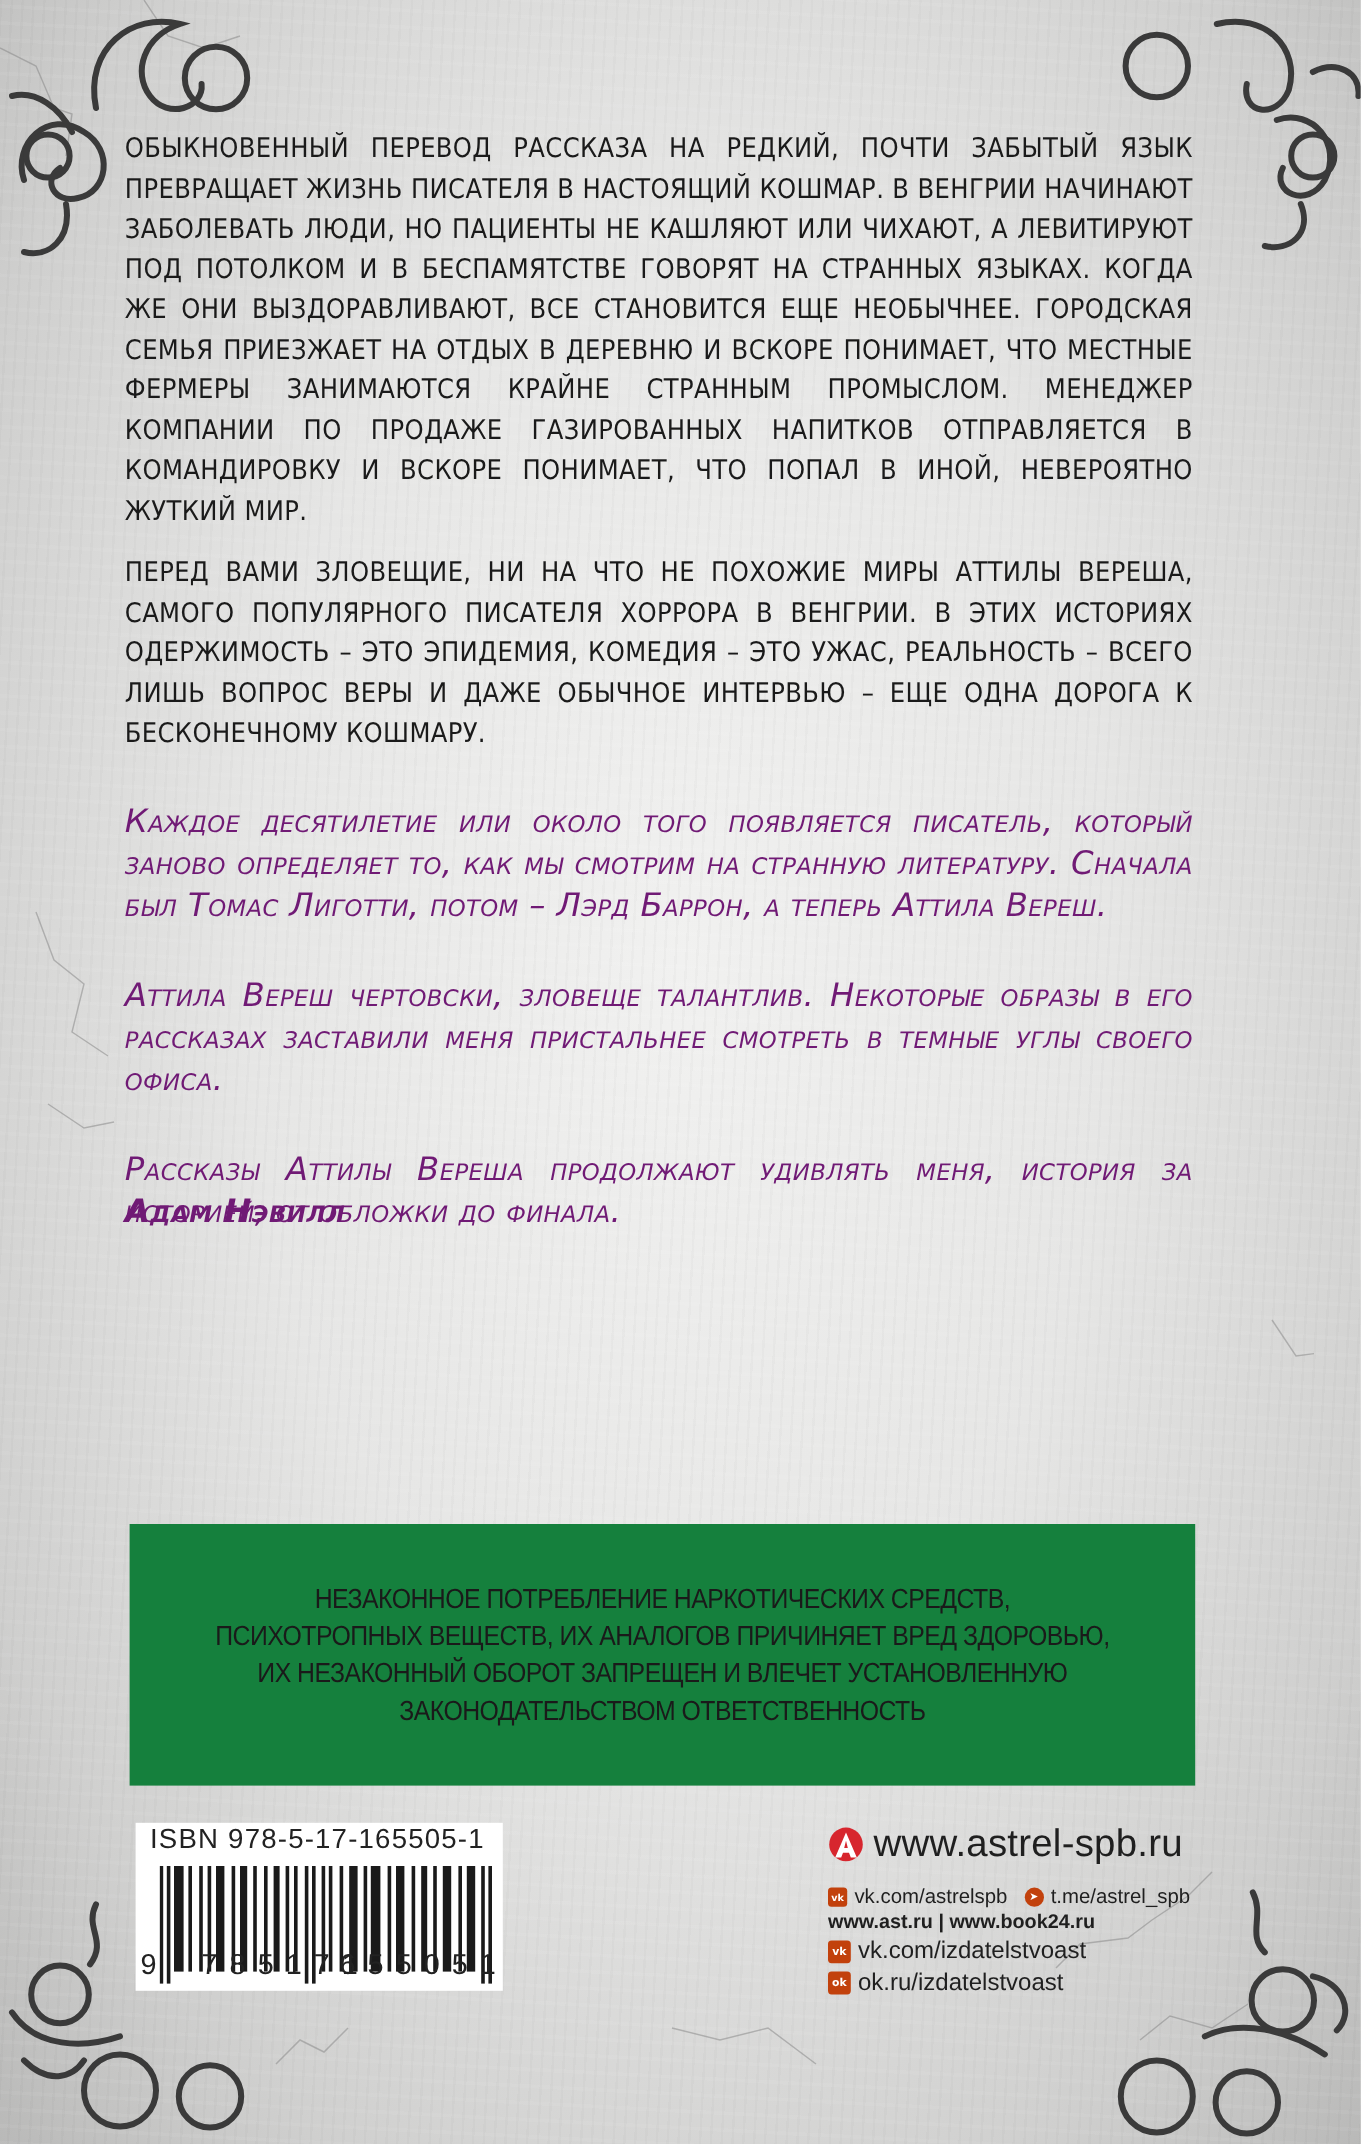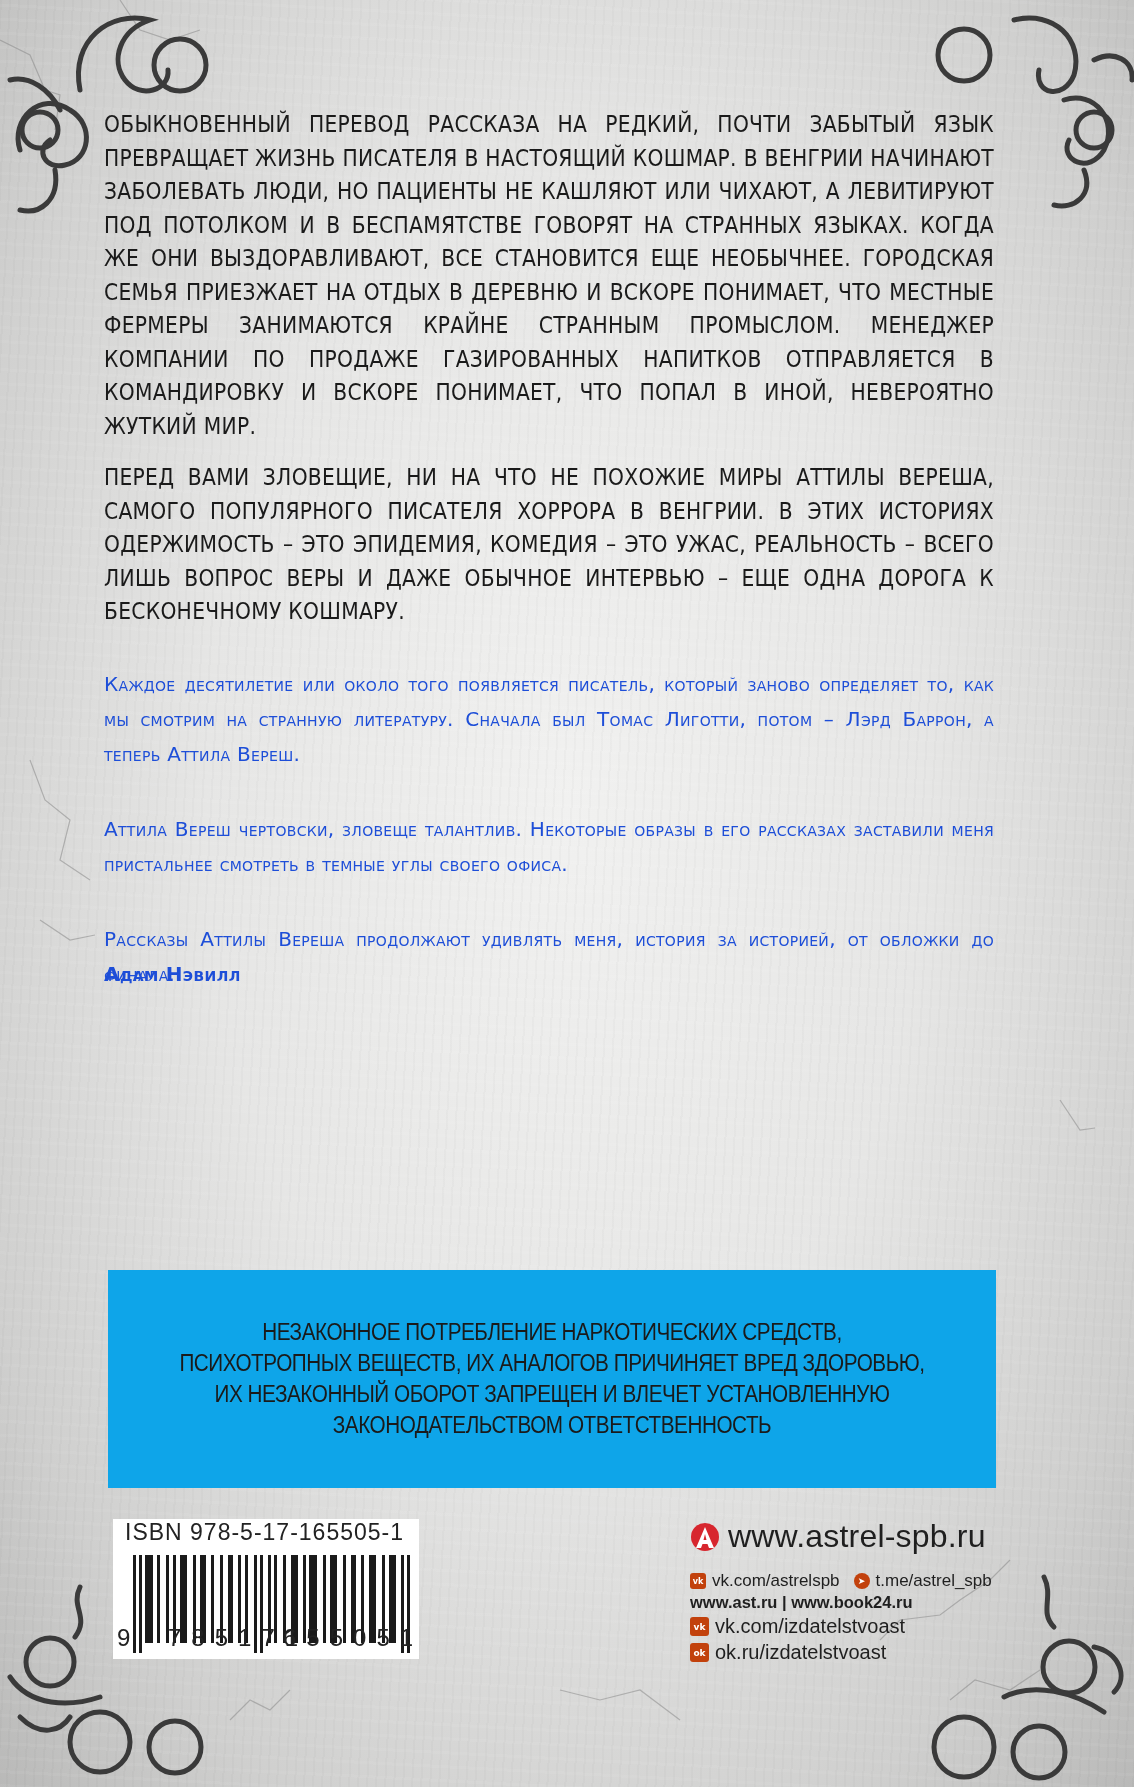--- a/index.html
+++ b/index.html
@@ -29,40 +29,40 @@
     text-transform:uppercase;
     font-size:22.5px; line-height:33.5px; letter-spacing:0.3px;
     color:#1a1a1a;
   }
   .caps-para.p2 { margin-top:18px; }
 
   .quote {
     position:relative;
     font-family:"DejaVu Sans", sans-serif;
     font-variant:small-caps;
-    font-size:20px; line-height:35px;
+    font-size:27px; line-height:35px;
     text-align:justify; text-align-last:left;
-    color:#1d4ed8; letter-spacing:0.3px;
+    color:#701a75; letter-spacing:0.3px;font-style:italic;
   }
   .quote .author {
     display:block; text-align:right; font-weight:bold;
     font-variant:small-caps; letter-spacing:0.4px;
   }
   .q1 { margin-top:38px; }
   .q1 .author { margin-top:-35px; }
   .q2 { margin-top:40px; }
   .q2 .author { margin-top:-35px; }
   .q3 { margin-top:42px; }
   .q3 .author { margin-top:2px; }
   .q4 { margin-top:40px; }
   .q4 .author { margin-top:-35px;text-align:right; }
 
   .warning {
     position:absolute; left:108px; top:1270px; width:888px; height:218px;
-    background:#0ea5e9;
+    background:#15803d;
     display:flex; align-items:center; justify-content:center;
   }
   .warning-text {
     font-family:"Liberation Sans", sans-serif;
     font-stretch:condensed;
     font-size:23px; line-height:31px; text-align:center;
     color:#1a1a1a; letter-spacing:-0.5px;
     transform:scaleX(0.9);
   }
   .warning-text span { display:block; }

